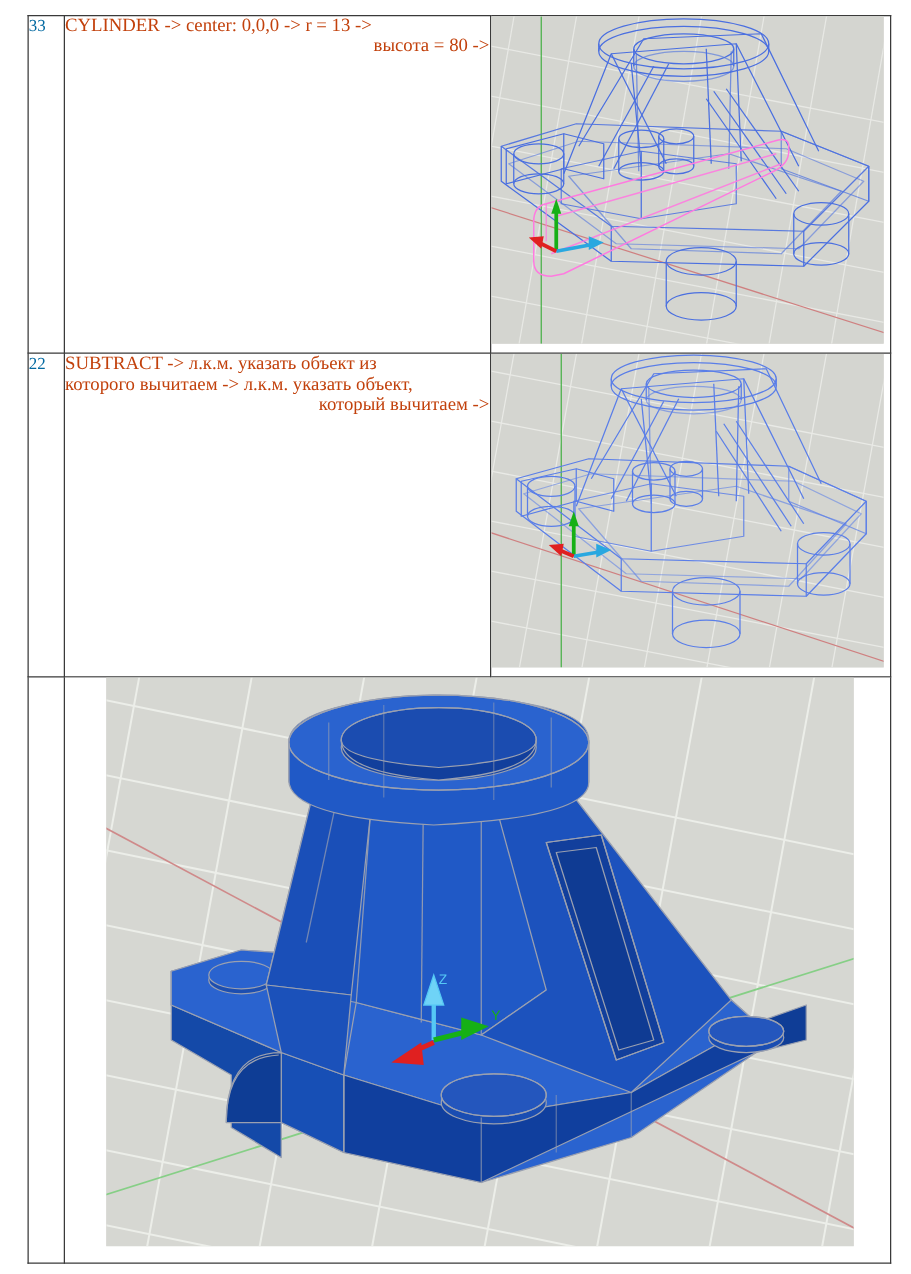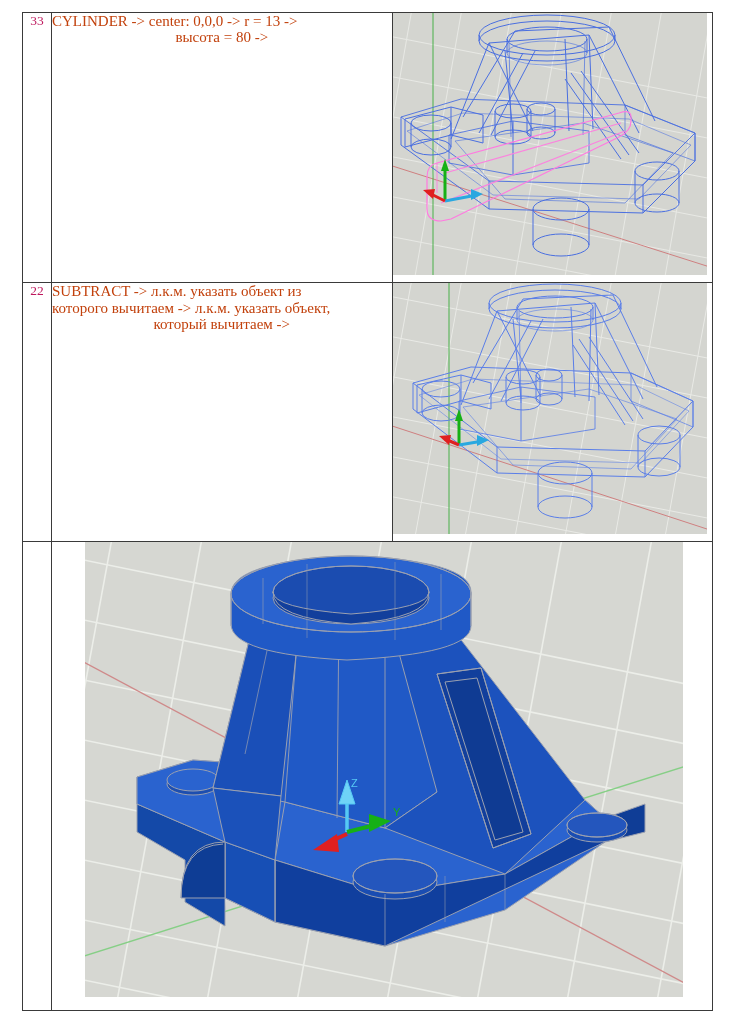--- a/index.html
+++ b/index.html
@@ -15,33 +15,33 @@
     border:1.2px solid #3a3a3a;
     vertical-align:top;
     padding:0;
   }
   .col-num{width:29px;}
   .col-txt{width:340px;}
   .col-img{width:320px;}
 
   .num-cell{
     font-family:"Liberation Serif",serif;
-    font-size:13.5px;color:#be185d;
-    text-align:center;
+    font-size:13.5px;color:#0369a1;
+    text-align:left;
     padding-top:5px;
   }
   .txt-cell{
     font-family:"Liberation Serif",serif;
     font-size:15px;line-height:16.4px;color:#c2410c;
     text-align:justify;
     padding:4px 6px 4px 7px;
     hyphens:none;
   }
   .txt-cell p{margin:0;text-align:justify;}
-  .txt-cell p:last-child{text-align:center;}
+  .txt-cell p:last-child{text-align:right;}
 
   .img-cell{padding:0;overflow:hidden;}
   .wide-cell{padding:0;overflow:hidden;}
 
   
   .cad{
     position:relative;
     background:#d4d5d0;
     overflow:hidden;
   }

